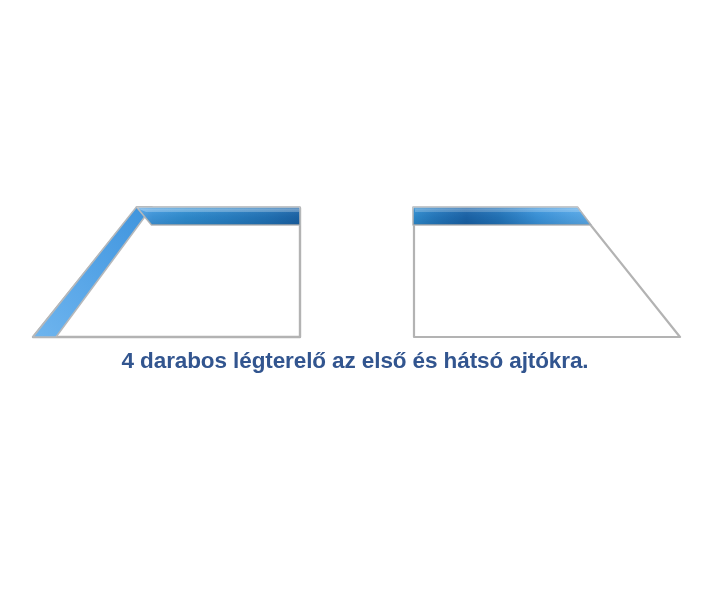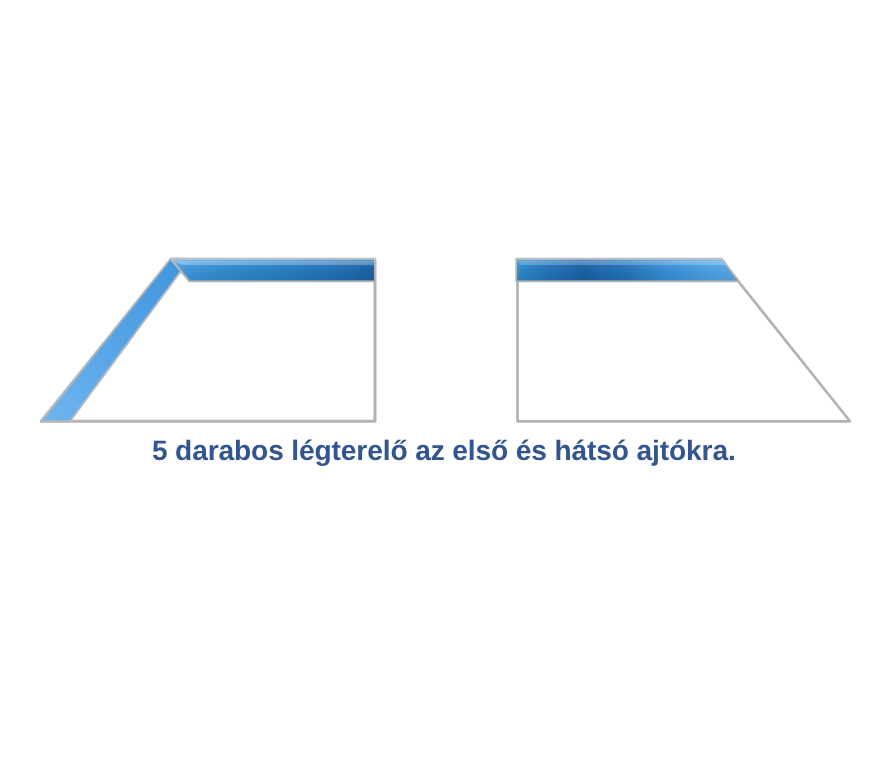--- a/index.html
+++ b/index.html
@@ -117,16 +117,16 @@
       <g>
         <polygon points="413,207 577.5,207 591,225 413,225" fill="url(#grad-top-right-part)" stroke="#b5b8bb" stroke-width="1.6" stroke-linejoin="round"></polygon>
         <polygon points="413,207 577.5,207 591,225 413,225" fill="url(#shade-top-right-part)" stroke="none"></polygon>
         <polygon points="415,208.5 577,208.5 581,212 415,212" fill="#ffffff" opacity="0.22" stroke="none"></polygon>
       </g>
     </g>
 
   </svg>
 
   <div id="caption-layer">
-    <span id="caption-text" style="color: rgb(50, 85, 143);">5 darabos légterelő az első és hátsó ajtókra.</span>
+    <span id="caption-text" style="color: rgb(50, 85, 143);">4 darabos légterelő az első és hátsó ajtókra.</span>
   </div>
 
 </div>
 
 </body></html>

